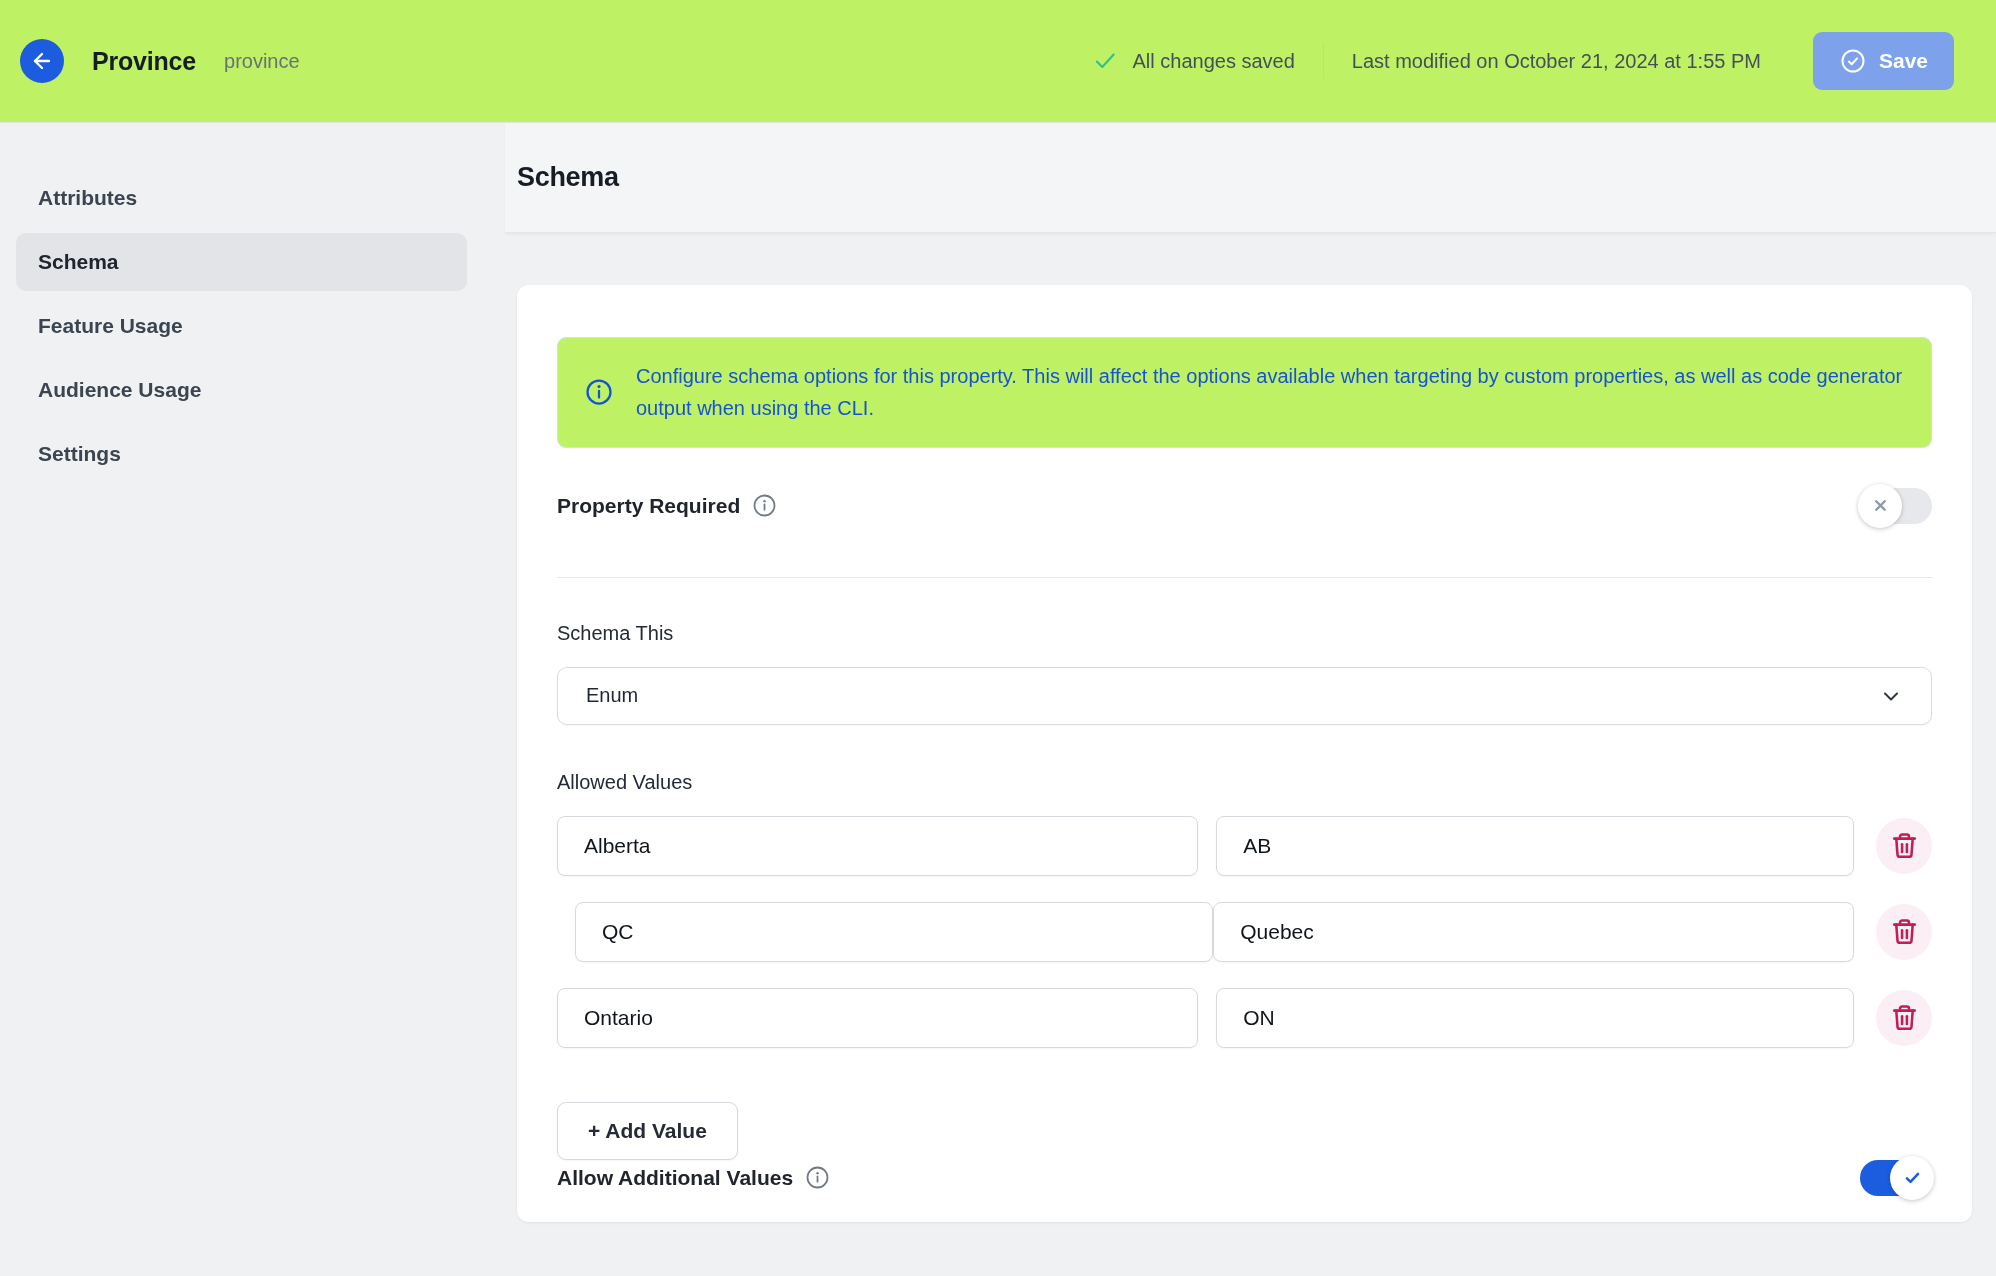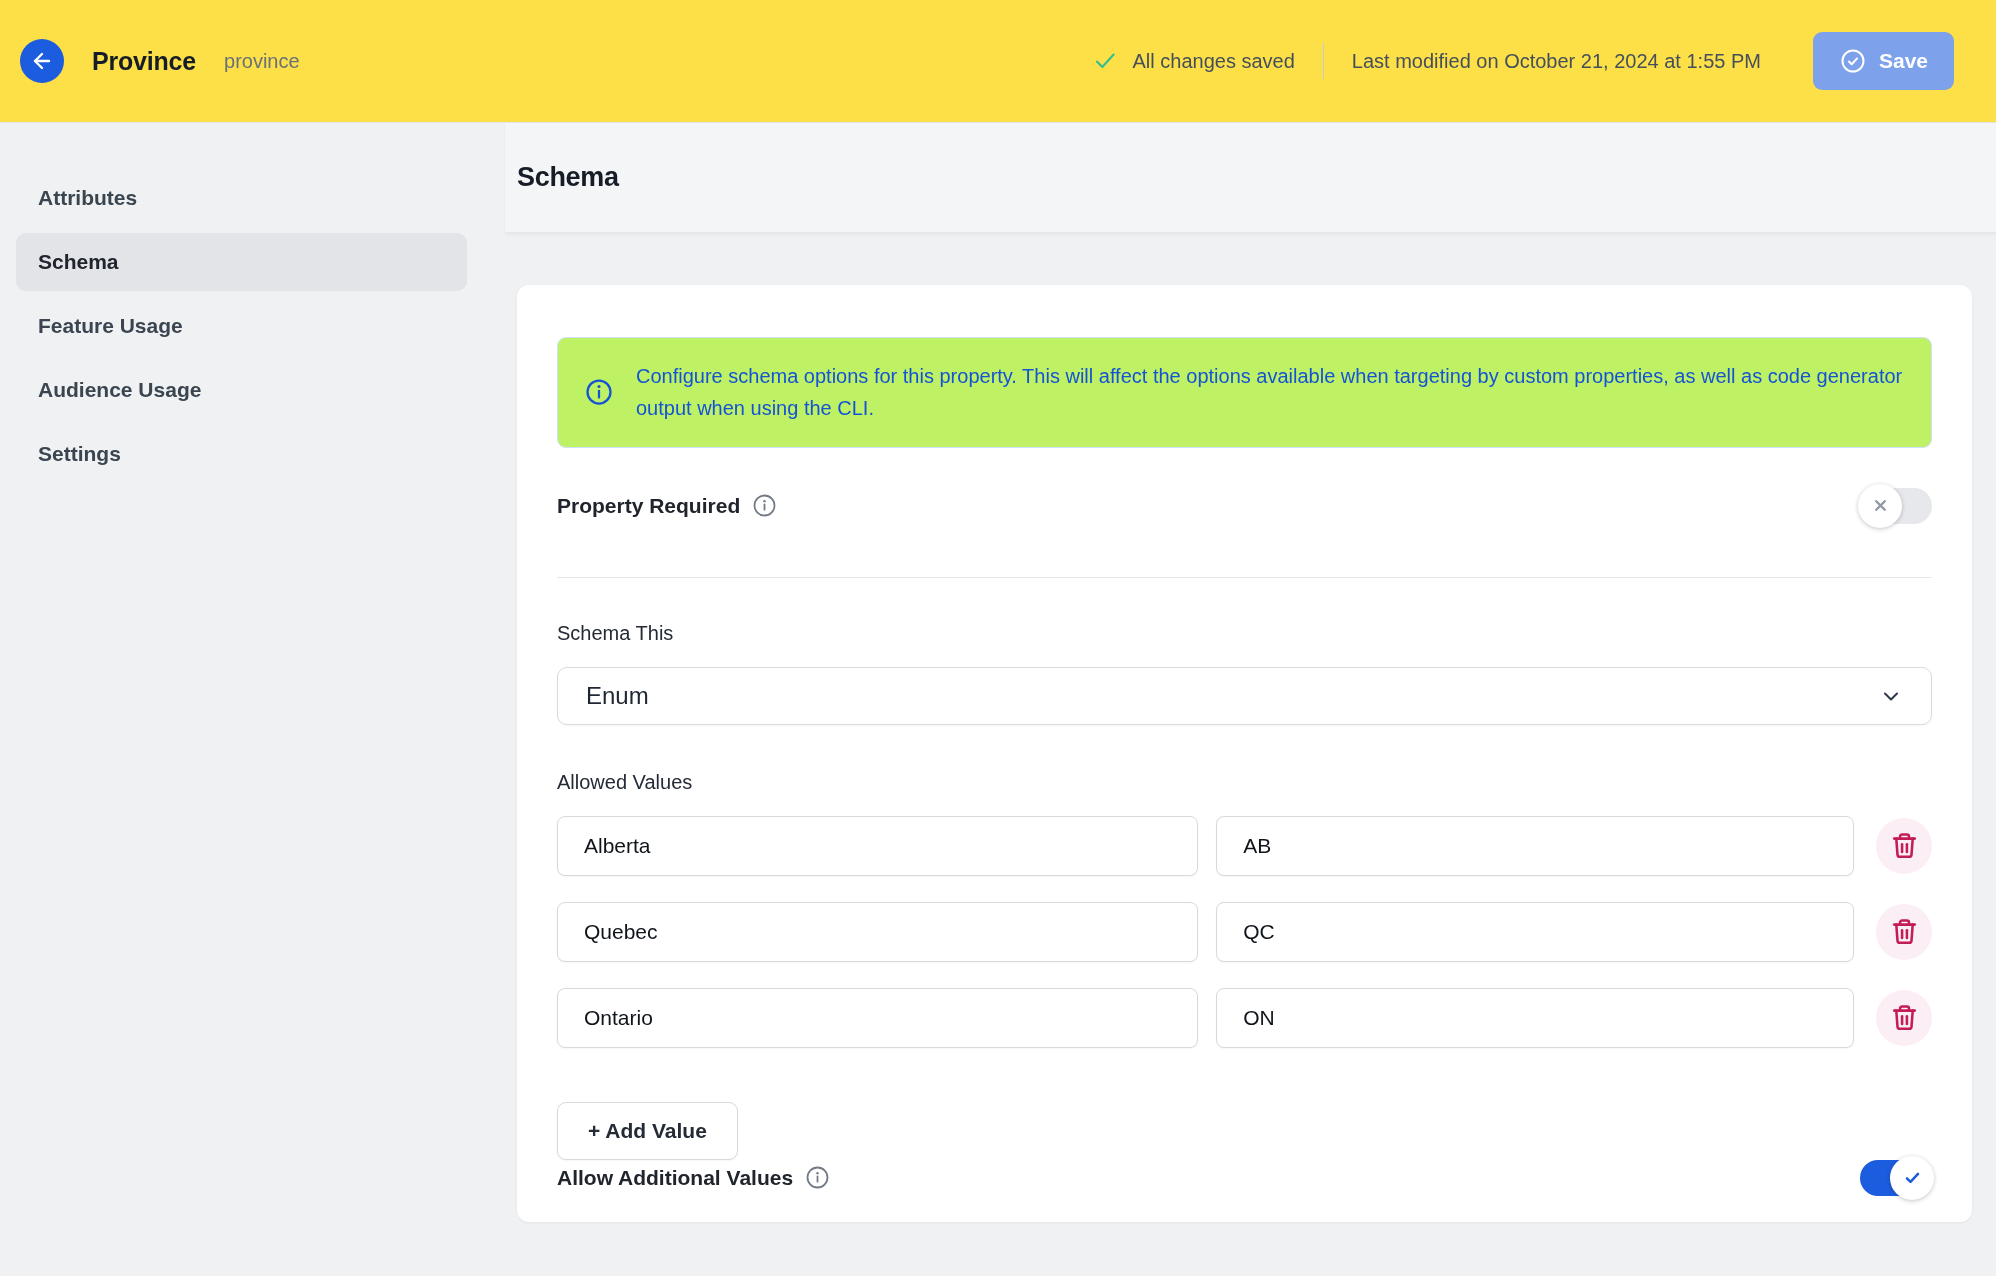--- a/index.html
+++ b/index.html
@@ -4,21 +4,21 @@
 <style>
   * { margin:0; padding:0; box-sizing:border-box; }
   html,body { width:1996px; height:1276px; overflow:hidden; }
   body {
     font-family:"Liberation Sans", sans-serif;
     background:#eff1f3;
     color:#1f2733;
   }
   
   .header {
-    height:123px; background:#fde047; border-bottom:1px solid #e2e4e8;
+    height:123px; background:#bef264; border-bottom:1px solid #e2e4e8;
     display:flex; align-items:center; padding:0 42px 0 20px;
   }
   .back-btn {
     width:44px; height:44px; border-radius:50%; background:#1c5cde; border:none;
     display:flex; align-items:center; justify-content:center; cursor:pointer; flex:0 0 auto;
   }
   .hdr-title { font-size:25px; font-weight:700; color:#161d27; margin-left:28px; letter-spacing:-0.2px; }
   .hdr-sub { font-size:20px; color:#697078; margin-left:28px; }
   .hdr-spacer { flex:1; }
   .hdr-status { display:flex; align-items:center; gap:14px; font-size:20px; color:#454f5b; }
@@ -65,21 +65,21 @@
   .lbl { font-size:20px; font-weight:500; color:#242b36; }
   .info-btn { background:none; border:none; padding:0; cursor:pointer; display:flex; }
   .mt-prop { margin-top:40px; }
   .divider { height:1px; background:#e5e7ea; margin-top:53px; }
   .mt-schematype { margin-top:44px; }
   .select-box {
     margin-top:22px; height:58px; border:1px solid #d8dbe0; border-radius:10px;
     background:#fff; display:flex; align-items:center; justify-content:space-between;
     padding:0 28px; cursor:pointer; box-shadow:0 1px 2px rgba(16,24,40,0.04);
   }
-  .select-value { font-size:24px; color:#1f2733; }
+  .select-value { font-size:20px; color:#1f2733; }
   .mt-allowed { margin-top:46px; }
   .av-rows { margin-top:22px; }
   .av-row { display:flex; align-items:center; margin-bottom:26px; }
   .text-input {
     height:60px; border:1px solid #d6d9de; border-radius:8px; background:#fff;
     padding:12px 26px; font-size:21px; color:#10151c;
     font-family:"Liberation Sans", sans-serif; outline:none;
     box-shadow:0 1px 2px rgba(16,24,40,0.04);
   }
   .av-name { width:646px; }
@@ -220,22 +220,22 @@
                     <path d="M8.3 6.3V4.6a1.7 1.7 0 0 1 1.7-1.7h4a1.7 1.7 0 0 1 1.7 1.7v1.7"></path>
                     <path d="M18.8 6.3l-1 13.2a1.9 1.9 0 0 1-1.9 1.8H8.1a1.9 1.9 0 0 1-1.9-1.8l-1-13.2"></path>
                     <path d="M10 11v6.3"></path>
                     <path d="M14 11v6.3"></path>
                   </svg>
       </span>
     </button>
   </div>
 
   <div class="av-row">
+    <input class="text-input av-code" type="text" value="QC" style="">
     <input class="text-input av-name" type="text" value="Quebec" style="">
-    <input class="text-input av-code" type="text" value="QC" style="">
     <button class="trash-btn">
       <span style="display:flex">
         <svg width="29" height="29" viewBox="0 0 24 24" fill="none" stroke="#c21d56" stroke-width="2.1" stroke-linecap="round" stroke-linejoin="round">
                     <path d="M3.5 6.3h17"></path>
                     <path d="M8.3 6.3V4.6a1.7 1.7 0 0 1 1.7-1.7h4a1.7 1.7 0 0 1 1.7 1.7v1.7"></path>
                     <path d="M18.8 6.3l-1 13.2a1.9 1.9 0 0 1-1.9 1.8H8.1a1.9 1.9 0 0 1-1.9-1.8l-1-13.2"></path>
                     <path d="M10 11v6.3"></path>
                     <path d="M14 11v6.3"></path>
                   </svg>
       </span>

